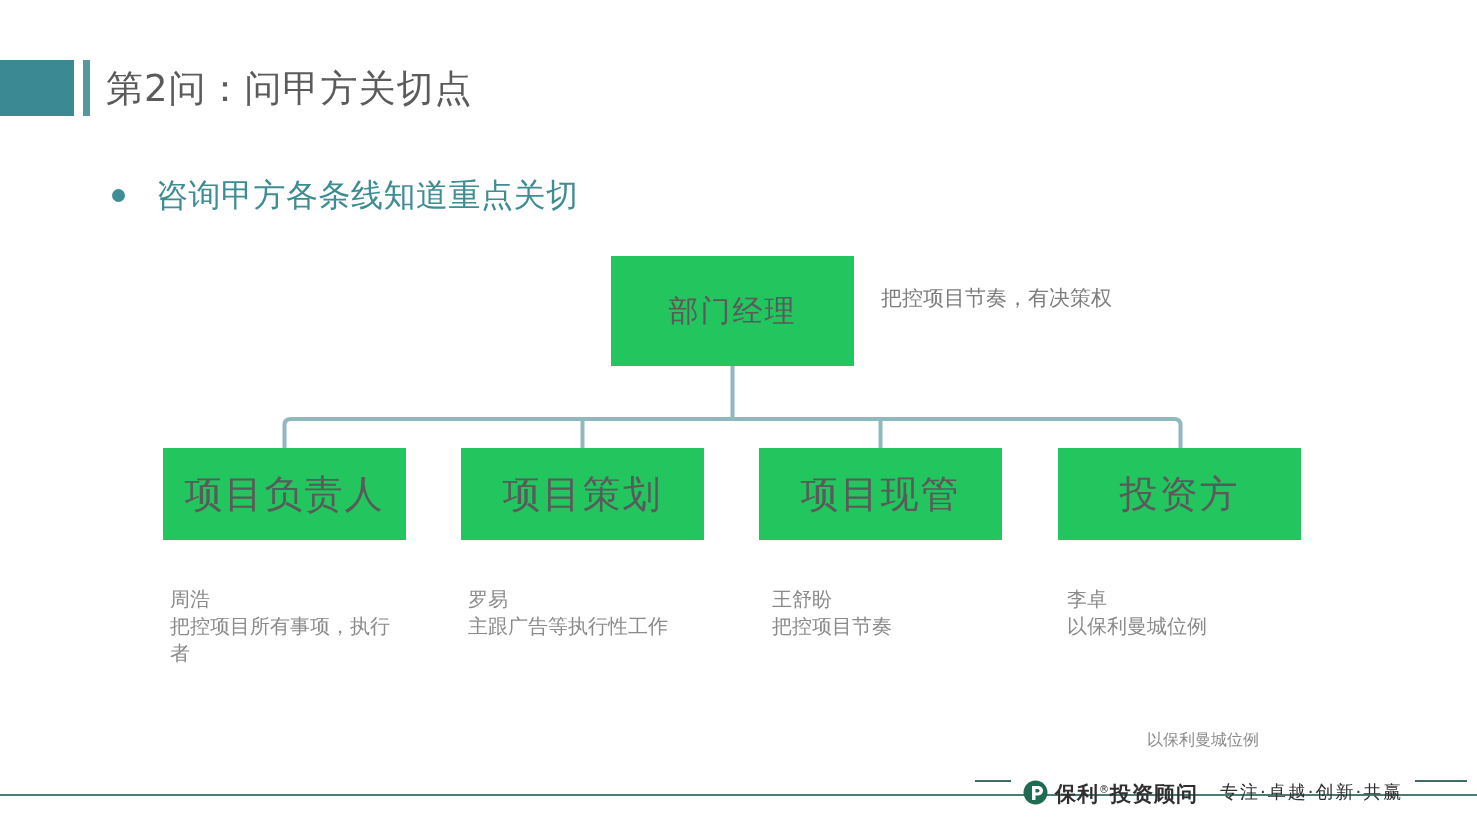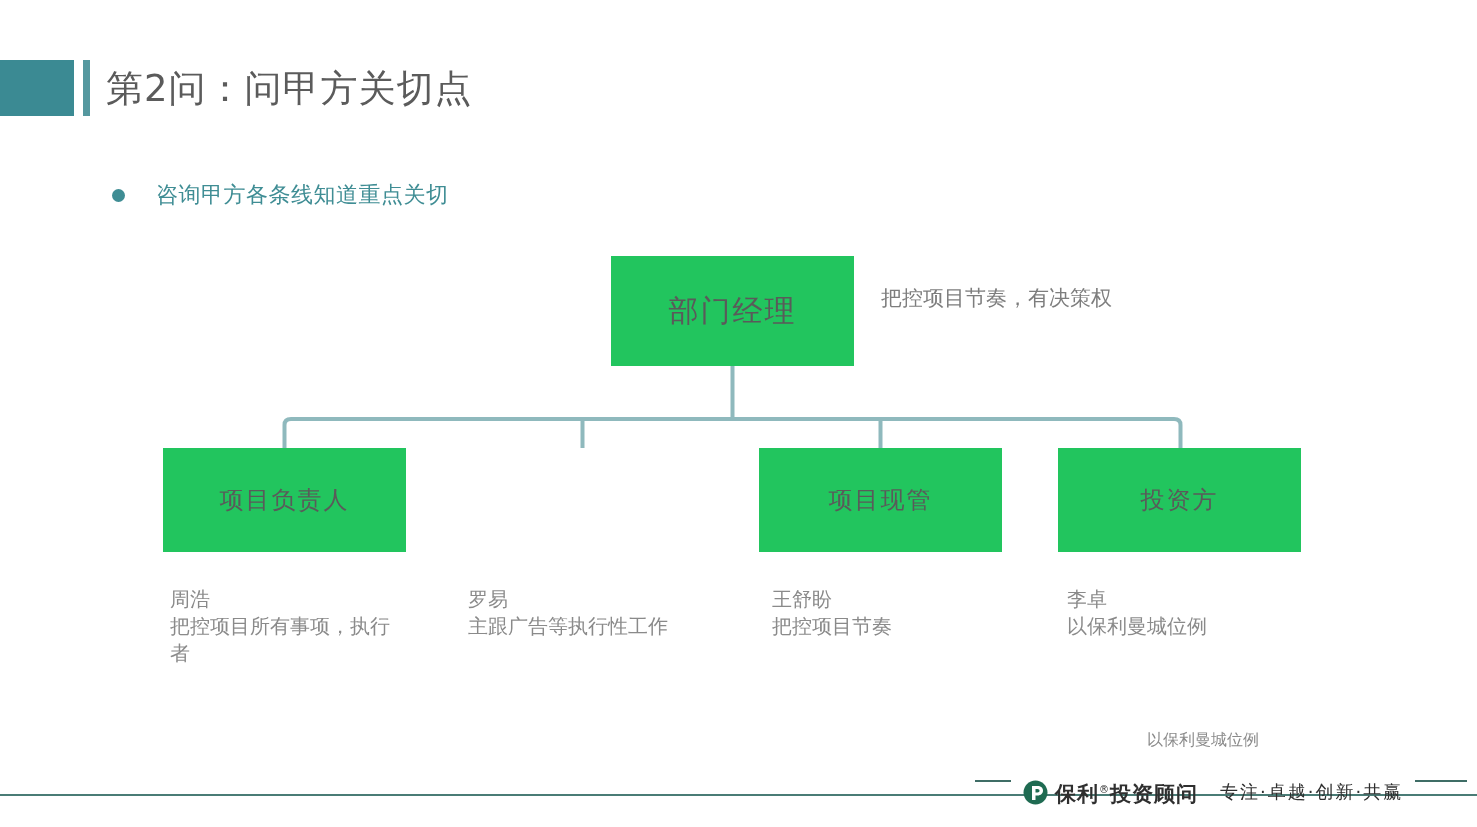--- a/index.html
+++ b/index.html
@@ -56,21 +56,21 @@
   }
   .bullet-dot {
     width: 13px;
     height: 13px;
     border-radius: 50%;
     background: #3f8d94;
     margin-right: 31px;
     flex: none;
   }
   .bullet-text {
-    font-size: 22px;
+    font-size: 32px;
     line-height: 34px;
     color: #3f8d94;
     white-space: nowrap;
     letter-spacing: 0.5px;
   }
 
   
   .chart {
     position: absolute;
     left: 0;
@@ -92,22 +92,22 @@
     left: 611px;
     top: 256px;
     width: 243px;
     height: 110px;
     font-size: 30px;
     letter-spacing: 2px;
   }
   .node-child {
     top: 448px;
     width: 243px;
-    height: 104px;
-    font-size: 24px;
+    height: 92px;
+    font-size: 38px;
     letter-spacing: 2px;
     text-align: center;
   }
   .n0 { left: 163px; }
   .n1 { left: 461px; }
   .n2 { left: 759px; }
   .n3 { left: 1058px; }
 
   .root-note {
     position: absolute;
@@ -220,20 +220,23 @@
     <path d="M 880.5 419 L 880.5 448" stroke="#8fb9bd" stroke-width="4" fill="none"></path>
   </svg>
 
   <div class="node node-root">
     <span>部门经理</span>
   </div>
   <div class="root-note">把控项目节奏，有决策权</div>
 
   <div class="node node-child n0">
     <span>项目负责人</span>
+  </div>
+  <div class="node node-child n1">
+    <span>项目策划</span>
   </div>
   <div class="node node-child n2">
     <span>项目现管</span>
   </div>
   <div class="node node-child n3">
     <span>投资方</span>
   </div>
 
   <div class="caption c0">
     <span class="cap-name">周浩</span>

